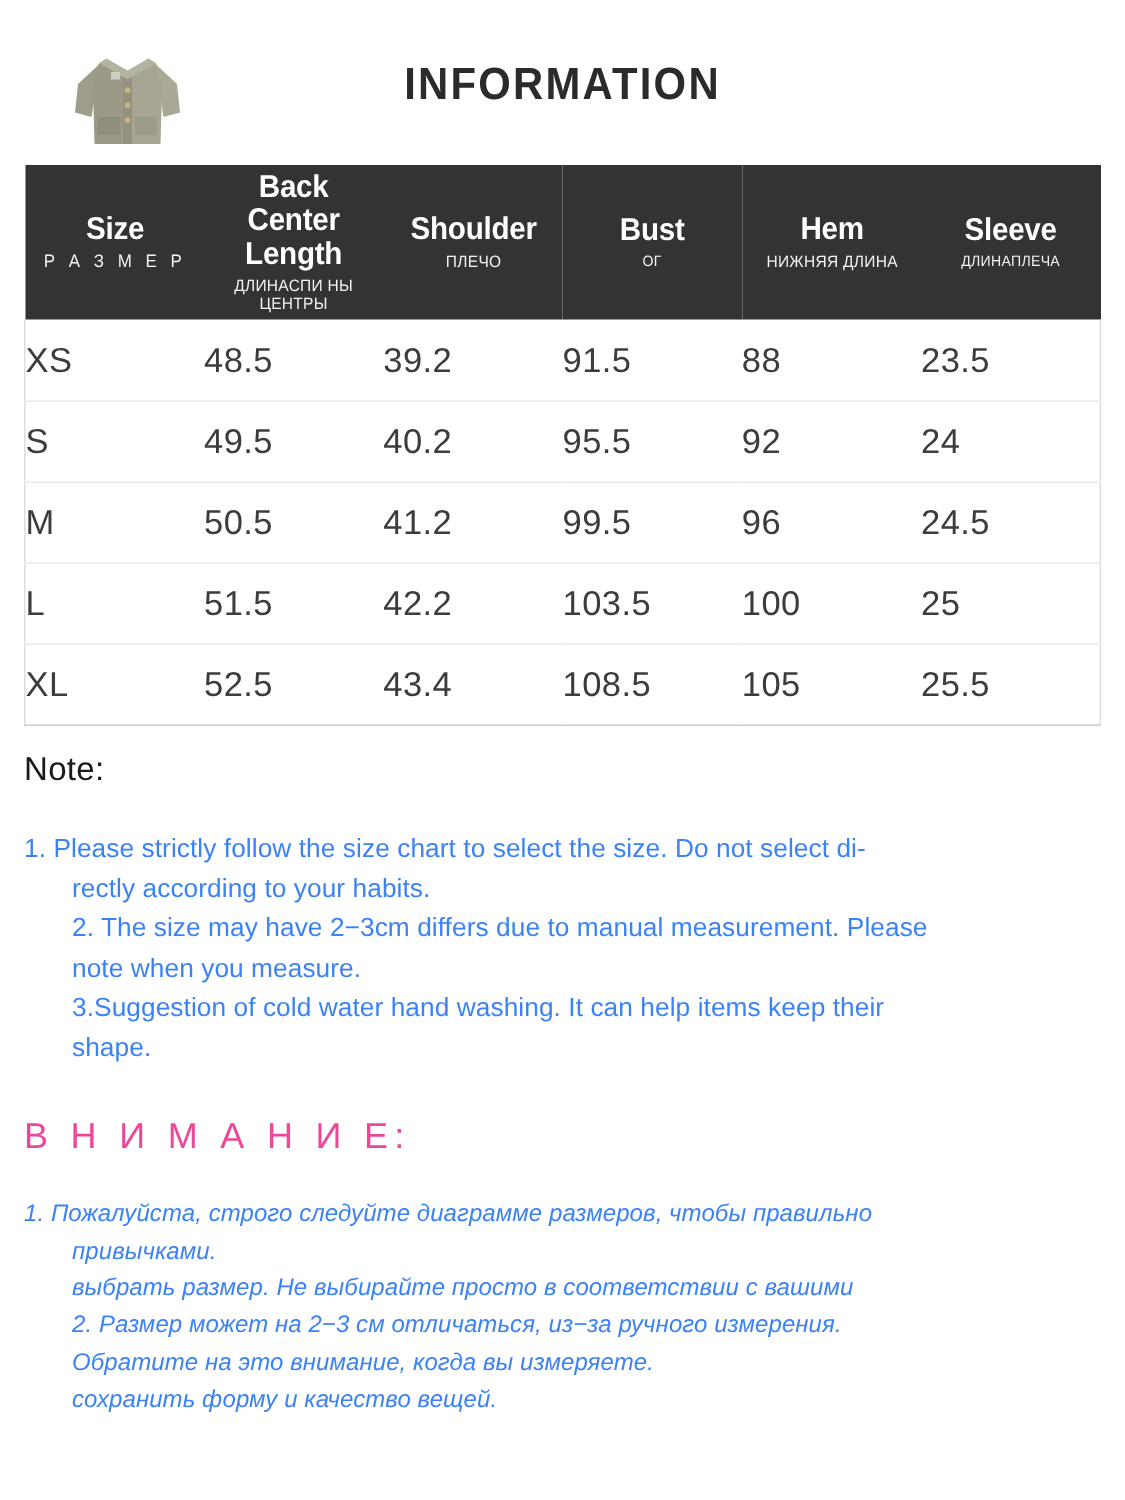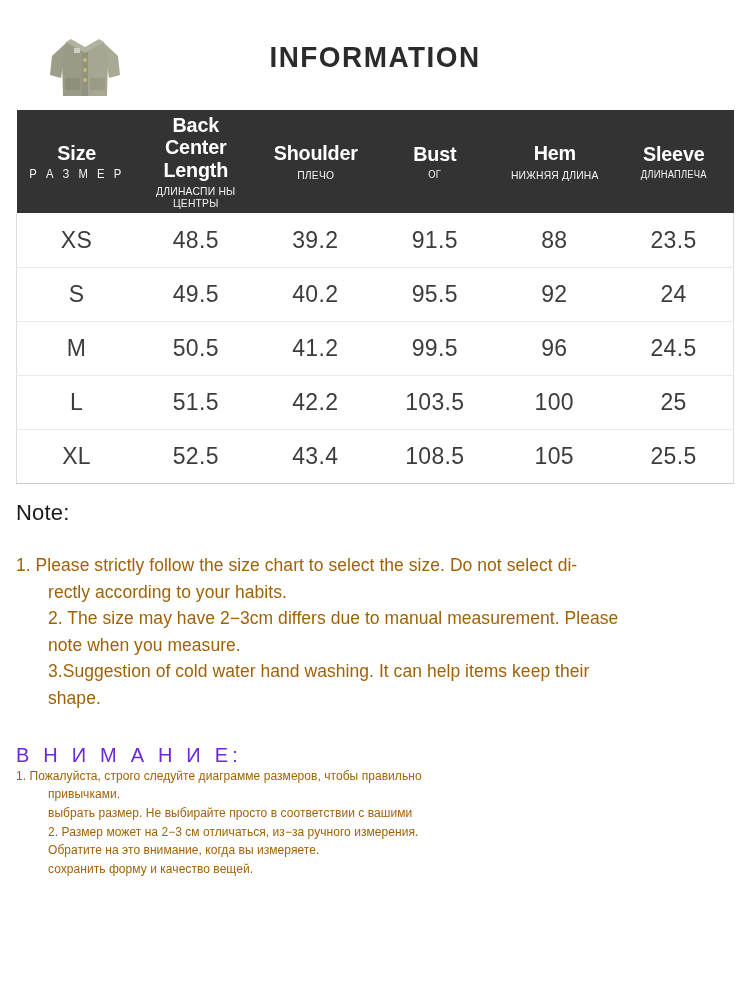--- a/index.html
+++ b/index.html
@@ -87,21 +87,21 @@
     margin-top: 4px;
     letter-spacing: 0.2px;
     transform: scaleX(0.94);
     color: #f2f2f2;
   }
   .th-ru.spaced { letter-spacing: 3.2px; font-size: 12px; }
   .th-ru.tiny { font-size: 10px; }
 
   table.size-table tbody td {
     height: 54px;
-    text-align: center;
+    text-align: left;
     vertical-align: middle;
     font-size: 23px;
     color: #3c3c3c;
     border-bottom: 1px solid #eaeaea;
     font-weight: normal;
     letter-spacing: 0.3px;
   }
 
   table.size-table tbody tr:last-child td {
     border-bottom: none;
@@ -123,39 +123,41 @@
 
   .note-heading {
     font-size: 22px;
     color: #1a1a1a;
     font-weight: normal;
     margin-bottom: 26px;
     letter-spacing: 0.2px;
   }
 
   .note-heading-ru {
-    font-size: 20px;
-    color: #6d28d9;
+    font-size: 24px;
+    color: #ec4899;
     font-weight: normal;
     letter-spacing: 4.2px;
     margin-top: 32px;
+    margin-bottom: 26px;
   }
 
   .note-line {
     font-size: 17.5px;
-    color: #a16207;
+    color: #3b82f6;
     line-height: 1.52;
     letter-spacing: 0.05px;
   }
 
   .note-line + .note-line { margin-top: 0; margin-left: 32px; }
 
   .note-block-ru .note-line {
-    font-size: 12px;
+    font-size: 16px;
     line-height: 1.56;
+    font-style: italic;
   }
 </style>
 </head>
 <body>
 
 <div class="page">
 
   <div class="header">
 
     <div class="product-thumb">

